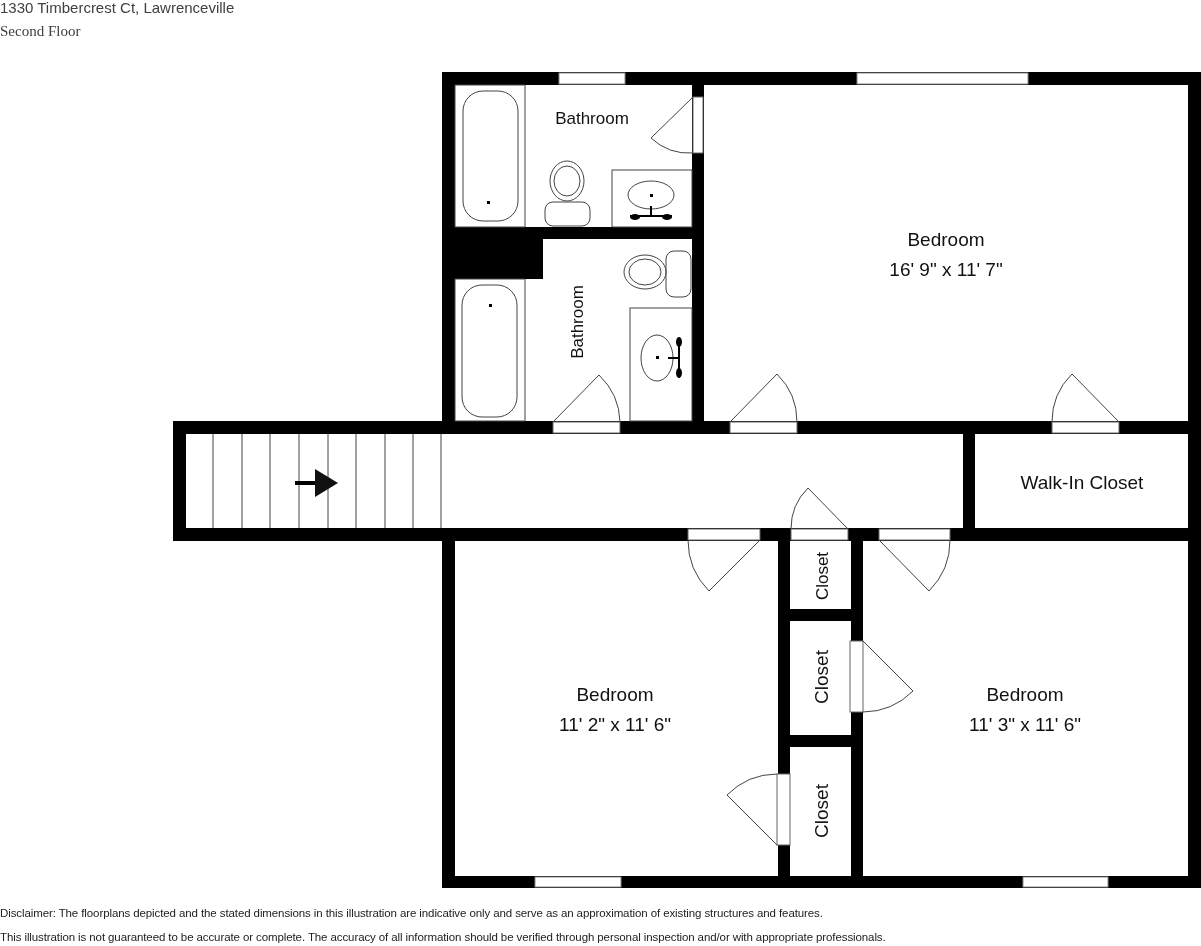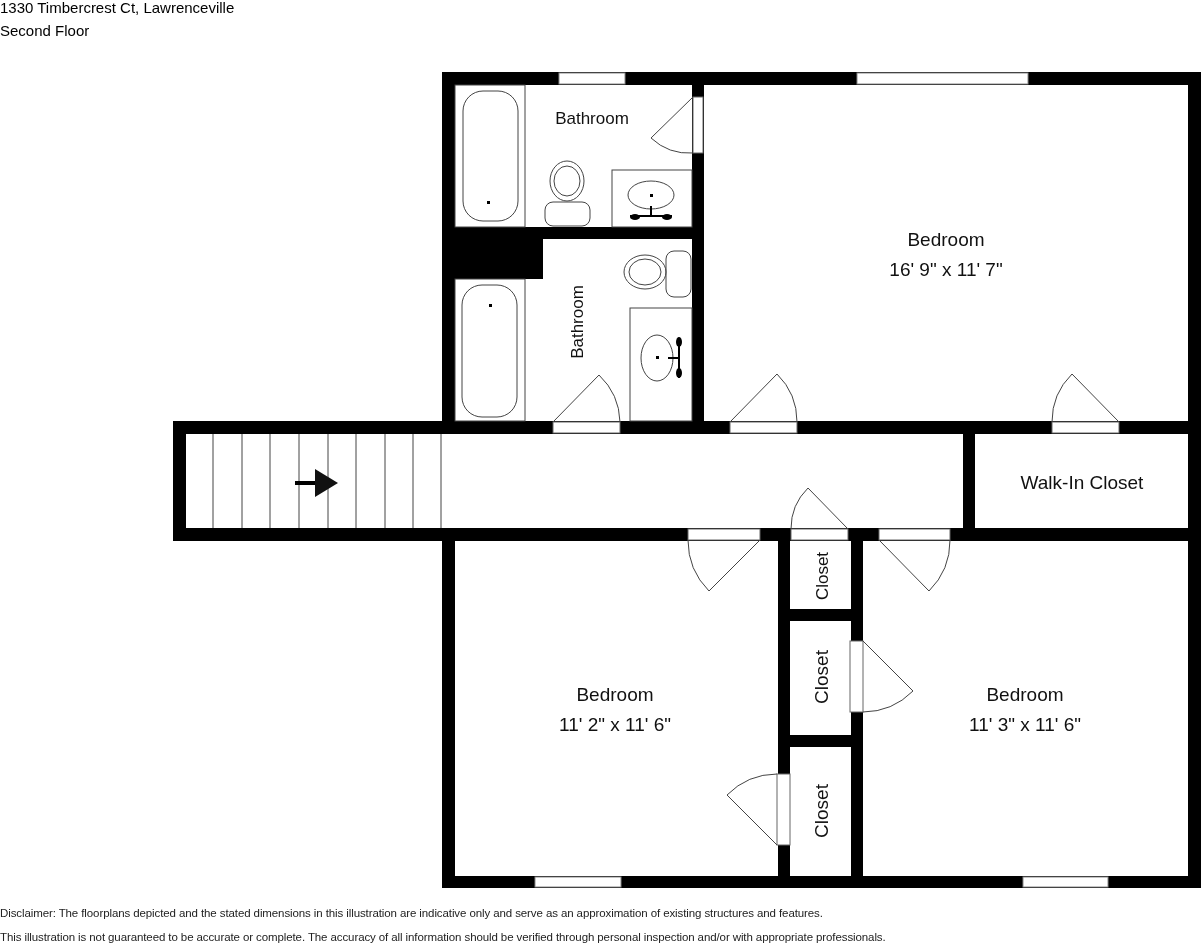--- a/index.html
+++ b/index.html
@@ -1,32 +1,32 @@
 <!DOCTYPE html>
 <html><head>
 <meta charset="utf-8">
 <style>
   html, body { margin: 0; padding: 0; background: #ffffff; }
   body { width: 1201px; height: 946px; position: relative; overflow: hidden;
          font-family: "Liberation Sans", sans-serif; color: #000; }
-  .hdr { position: absolute; left: 0; font-size: 15px; line-height: 18px; color: #000000; }
+  .hdr { position: absolute; left: 0; font-size: 15px; line-height: 18px; color: #404040; }
   .disc { position: absolute; left: 0; font-size: 11.5px; color: #222; letter-spacing: -0.1px; }
   svg { position: absolute; left: 0; top: 0; }
   .wall { fill: #000; }
   .win { fill: #fff; stroke: #888; stroke-width: 1; }
   .door { fill: #fff; stroke: #666; stroke-width: 1; }
   .thin { fill: none; stroke: #444; stroke-width: 1; }
   .lbl { font-family: "Liberation Sans", sans-serif; font-size: 19px; fill: #111; }
   .lbl-sm { font-family: "Liberation Sans", sans-serif; font-size: 17px; fill: #111; }
 </style>
 </head>
 <body>
 
 <div class="hdr" style="top:-1px;">1330 Timbercrest Ct, Lawrenceville</div>
-<div class="hdr" style="top:22px;">Second Floor</div>
+<div class="hdr" style="top:22px;font-family:Liberation Serif, serif;">Second Floor</div>
 
 <svg width="1201" height="946" viewBox="0 0 1201 946">
 
   <g>
 
     <rect class="wall" x="442" y="72" width="759" height="13"></rect>
 
     <rect class="wall" x="442" y="72" width="13" height="362"></rect>
 
     <rect class="wall" x="692" y="72" width="12" height="362"></rect>

